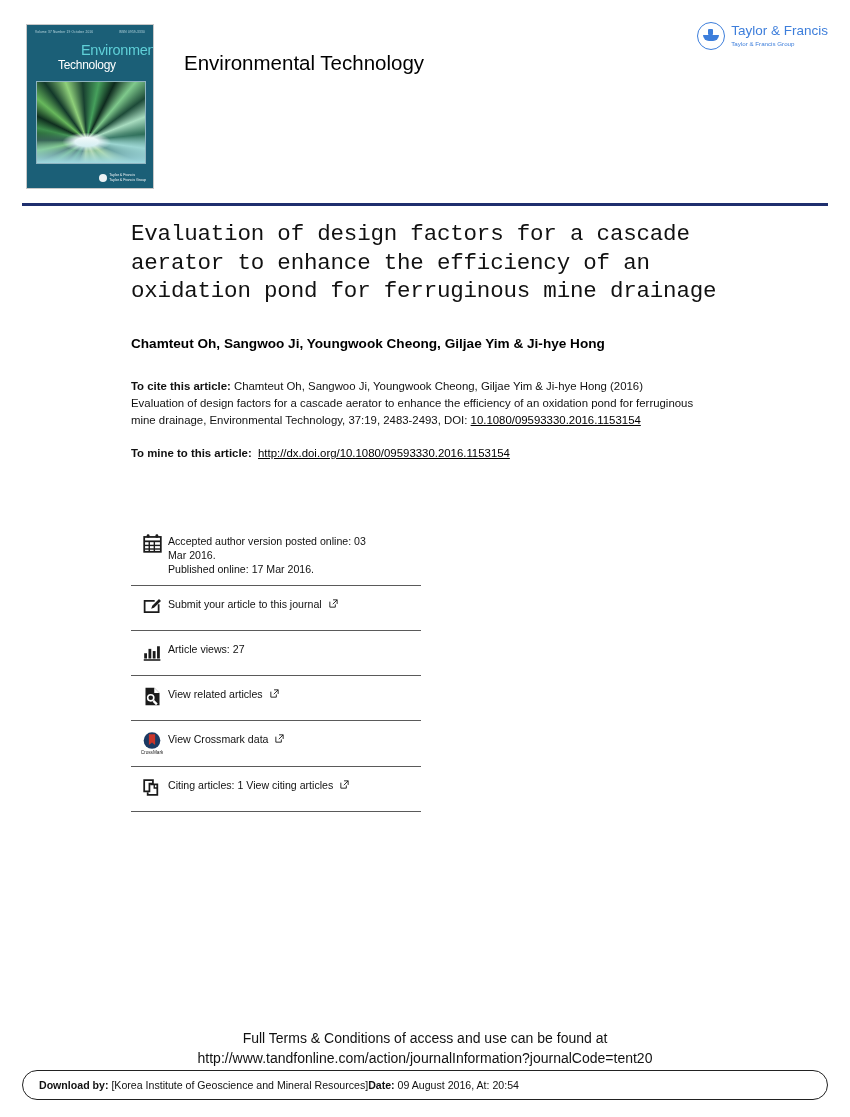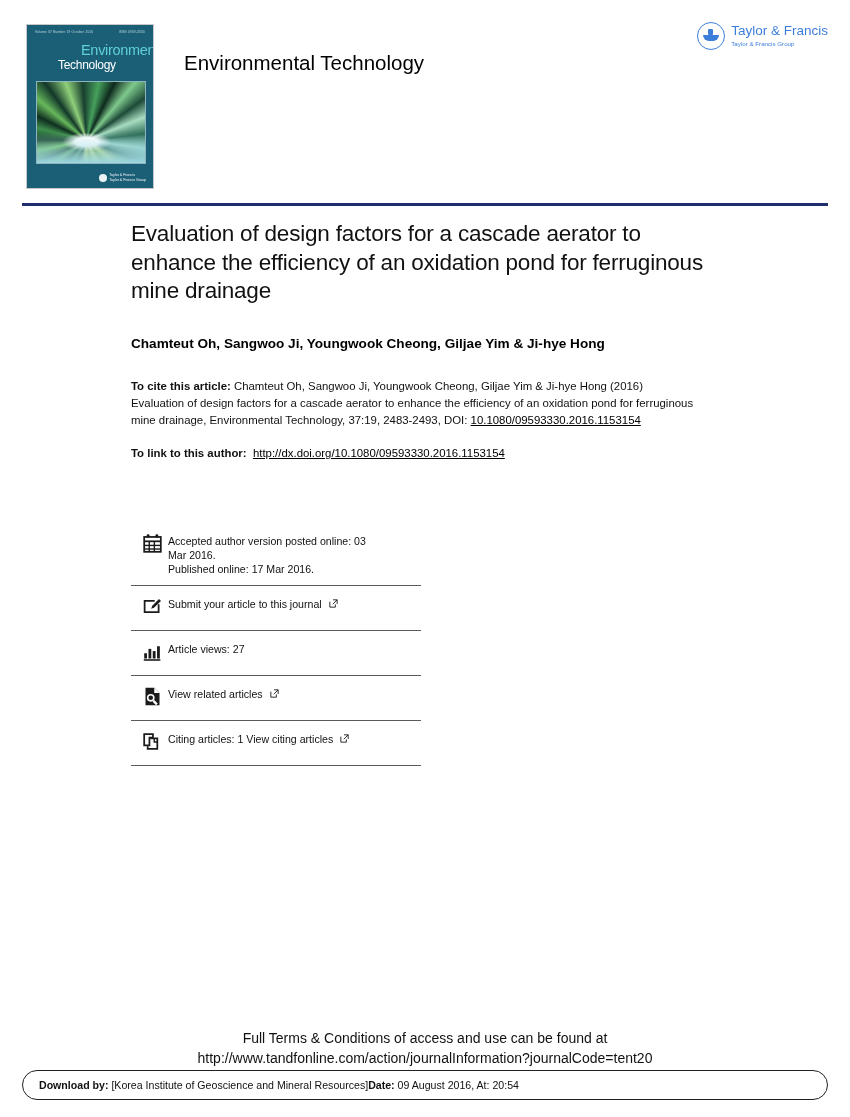--- a/index.html
+++ b/index.html
@@ -196,20 +196,21 @@
     left: 131px; top: 220px;
     width: 600px;
   }
   .art-title {
     font-size: 22.5px;
     line-height: 1.27;
     color: #111111;
     margin: 0;
     font-weight: normal;
     letter-spacing: -0.2px;
+    font-family: Liberation Mono, monospace;
   }
   .art-authors {
     margin-top: 30px;
     font-size: 13.6px;
     font-weight: bold;
     color: #000000;
   }
   .cite-block {
     margin-top: 27px;
     font-size: 11.4px;
@@ -333,21 +334,21 @@
 
   <div class="article">
     <h1 class="art-title">Evaluation of design factors for a cascade aerator to enhance the efficiency of an oxidation pond for ferruginous mine drainage</h1>
     <div class="art-authors">Chamteut Oh, Sangwoo Ji, Youngwook Cheong, Giljae Yim &amp; Ji-hye Hong</div>
 
     <div class="cite-block">
       <b>To cite this article:</b><span> Chamteut Oh, Sangwoo Ji, Youngwook Cheong, Giljae Yim &amp; Ji-hye Hong (2016) Evaluation of design factors for a cascade aerator to enhance the efficiency of an oxidation pond for ferruginous mine drainage, Environmental Technology, 37:19, 2483-2493, DOI: </span><a href="#">10.1080/09593330.2016.1153154</a>
     </div>
 
     <div class="link-block">
-      <b>To link to this author:</b>&nbsp;
+      <b>To mine to this article:</b>&nbsp;
       <a href="#">http://dx.doi.org/10.1080/09593330.2016.1153154</a>
     </div>
   </div>
 
   <div class="meta">
 
     <div class="meta-row first">
       <div class="meta-icon">
         <svg width="21" height="21" viewBox="0 0 24 24" aria-hidden="true">
           <rect x="2.5" y="4.5" width="19" height="17" fill="none" stroke="#1b1b1b" stroke-width="2"></rect>
@@ -414,20 +415,39 @@
         <span class="ext-link">
           <svg width="11" height="11" viewBox="0 0 24 24" aria-hidden="true">
             <path d="M4 8v12h12v-6" fill="none" stroke="#1b1b1b" stroke-width="2"></path>
             <path d="M11 4h9v9" fill="none" stroke="#1b1b1b" stroke-width="2"></path>
             <line x1="20" y1="4" x2="10.5" y2="13.5" stroke="#1b1b1b" stroke-width="2"></line>
           </svg>
         </span>
       </div>
     </div>
 
+    <div class="meta-row">
+      <div class="meta-icon">
+        <svg width="22" height="26" viewBox="0 0 24 30" aria-hidden="true">
+          <circle cx="12" cy="11" r="9.6" fill="#1b3a63"></circle>
+          <path d="M8.4 3.8h7.2v12.4l-3.6-2.8-3.6 2.8z" fill="#c8352a"></path>
+          <text x="12" y="27" font-family="'Liberation Sans', sans-serif" font-size="5.4" fill="#1b1b1b" text-anchor="middle">CrossMark</text>
+        </svg>
+      </div>
+      <div class="meta-label">
+        <span>View Crossmark data</span>
+        <span class="ext-link">
+          <svg width="11" height="11" viewBox="0 0 24 24" aria-hidden="true">
+            <path d="M4 8v12h12v-6" fill="none" stroke="#1b1b1b" stroke-width="2"></path>
+            <path d="M11 4h9v9" fill="none" stroke="#1b1b1b" stroke-width="2"></path>
+            <line x1="20" y1="4" x2="10.5" y2="13.5" stroke="#1b1b1b" stroke-width="2"></line>
+          </svg>
+        </span>
+      </div>
+    </div>
 
     <div class="meta-row">
       <div class="meta-icon">
         <svg width="21" height="21" viewBox="0 0 24 24" aria-hidden="true">
           <path d="M2.5 3.5h10v4h-4v9h-6z" fill="none" stroke="#1b1b1b" stroke-width="2"></path>
           <path d="M9.5 8.5h8v12h-11v-3" fill="none" stroke="#1b1b1b" stroke-width="2"></path>
           <path d="M14 8.5v4h3.5" fill="none" stroke="#1b1b1b" stroke-width="1.6"></path>
         </svg>
       </div>
       <div class="meta-label">

